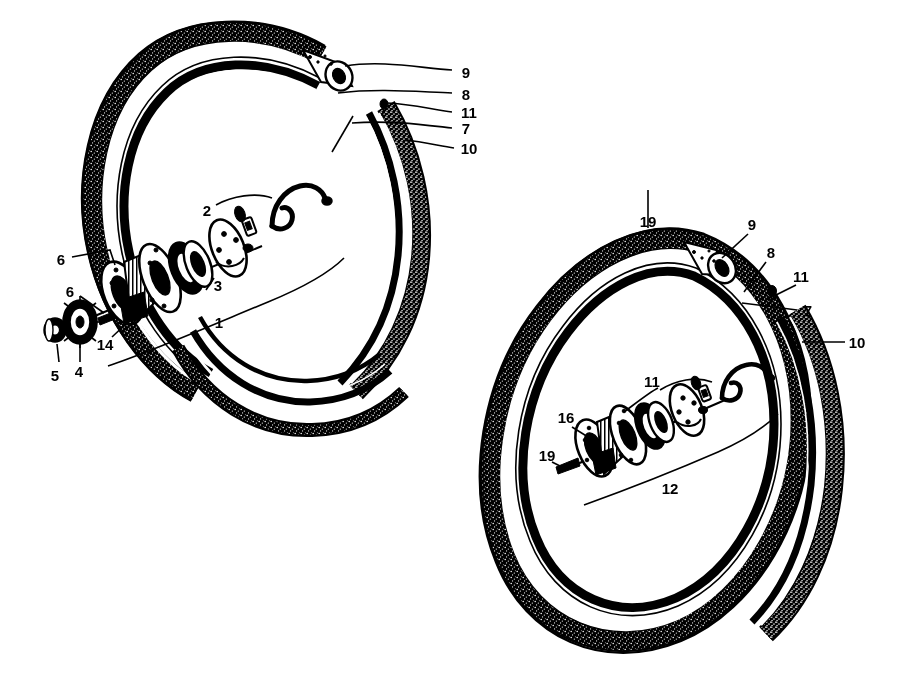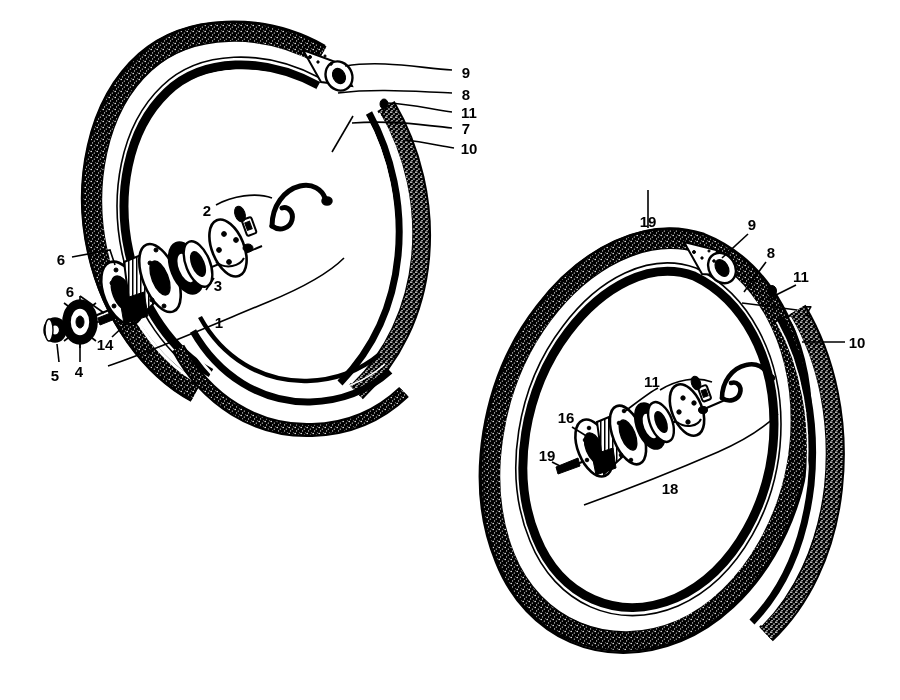--- a/index.html
+++ b/index.html
@@ -451,17 +451,17 @@
     <div class="callout" style="left:70px;  top:291px;">6</div>
 
     <div class="callout" style="left:648px; top:177px;margin-top:44px;">19</div>
     <div class="callout" style="left:752px; top:224px;">9</div>
     <div class="callout" style="left:771px; top:252px;">8</div>
     <div class="callout" style="left:801px; top:276px;">11</div>
     <div class="callout" style="left:808px; top:310px;">7</div>
     <div class="callout" style="left:857px; top:342px;">10</div>
     <div class="callout" style="left:652px; top:381px;">11</div>
     <div class="callout" style="left:566px; top:417px;text-align:right;">16</div>
-    <div class="callout" style="left:670px; top:488px;">18</div>
+    <div class="callout" style="left:670px; top:488px;">12</div>
     <div class="callout" style="left:547px; top:455px;">19</div>
   </div>
 
 </div>
 
 </body></html>

